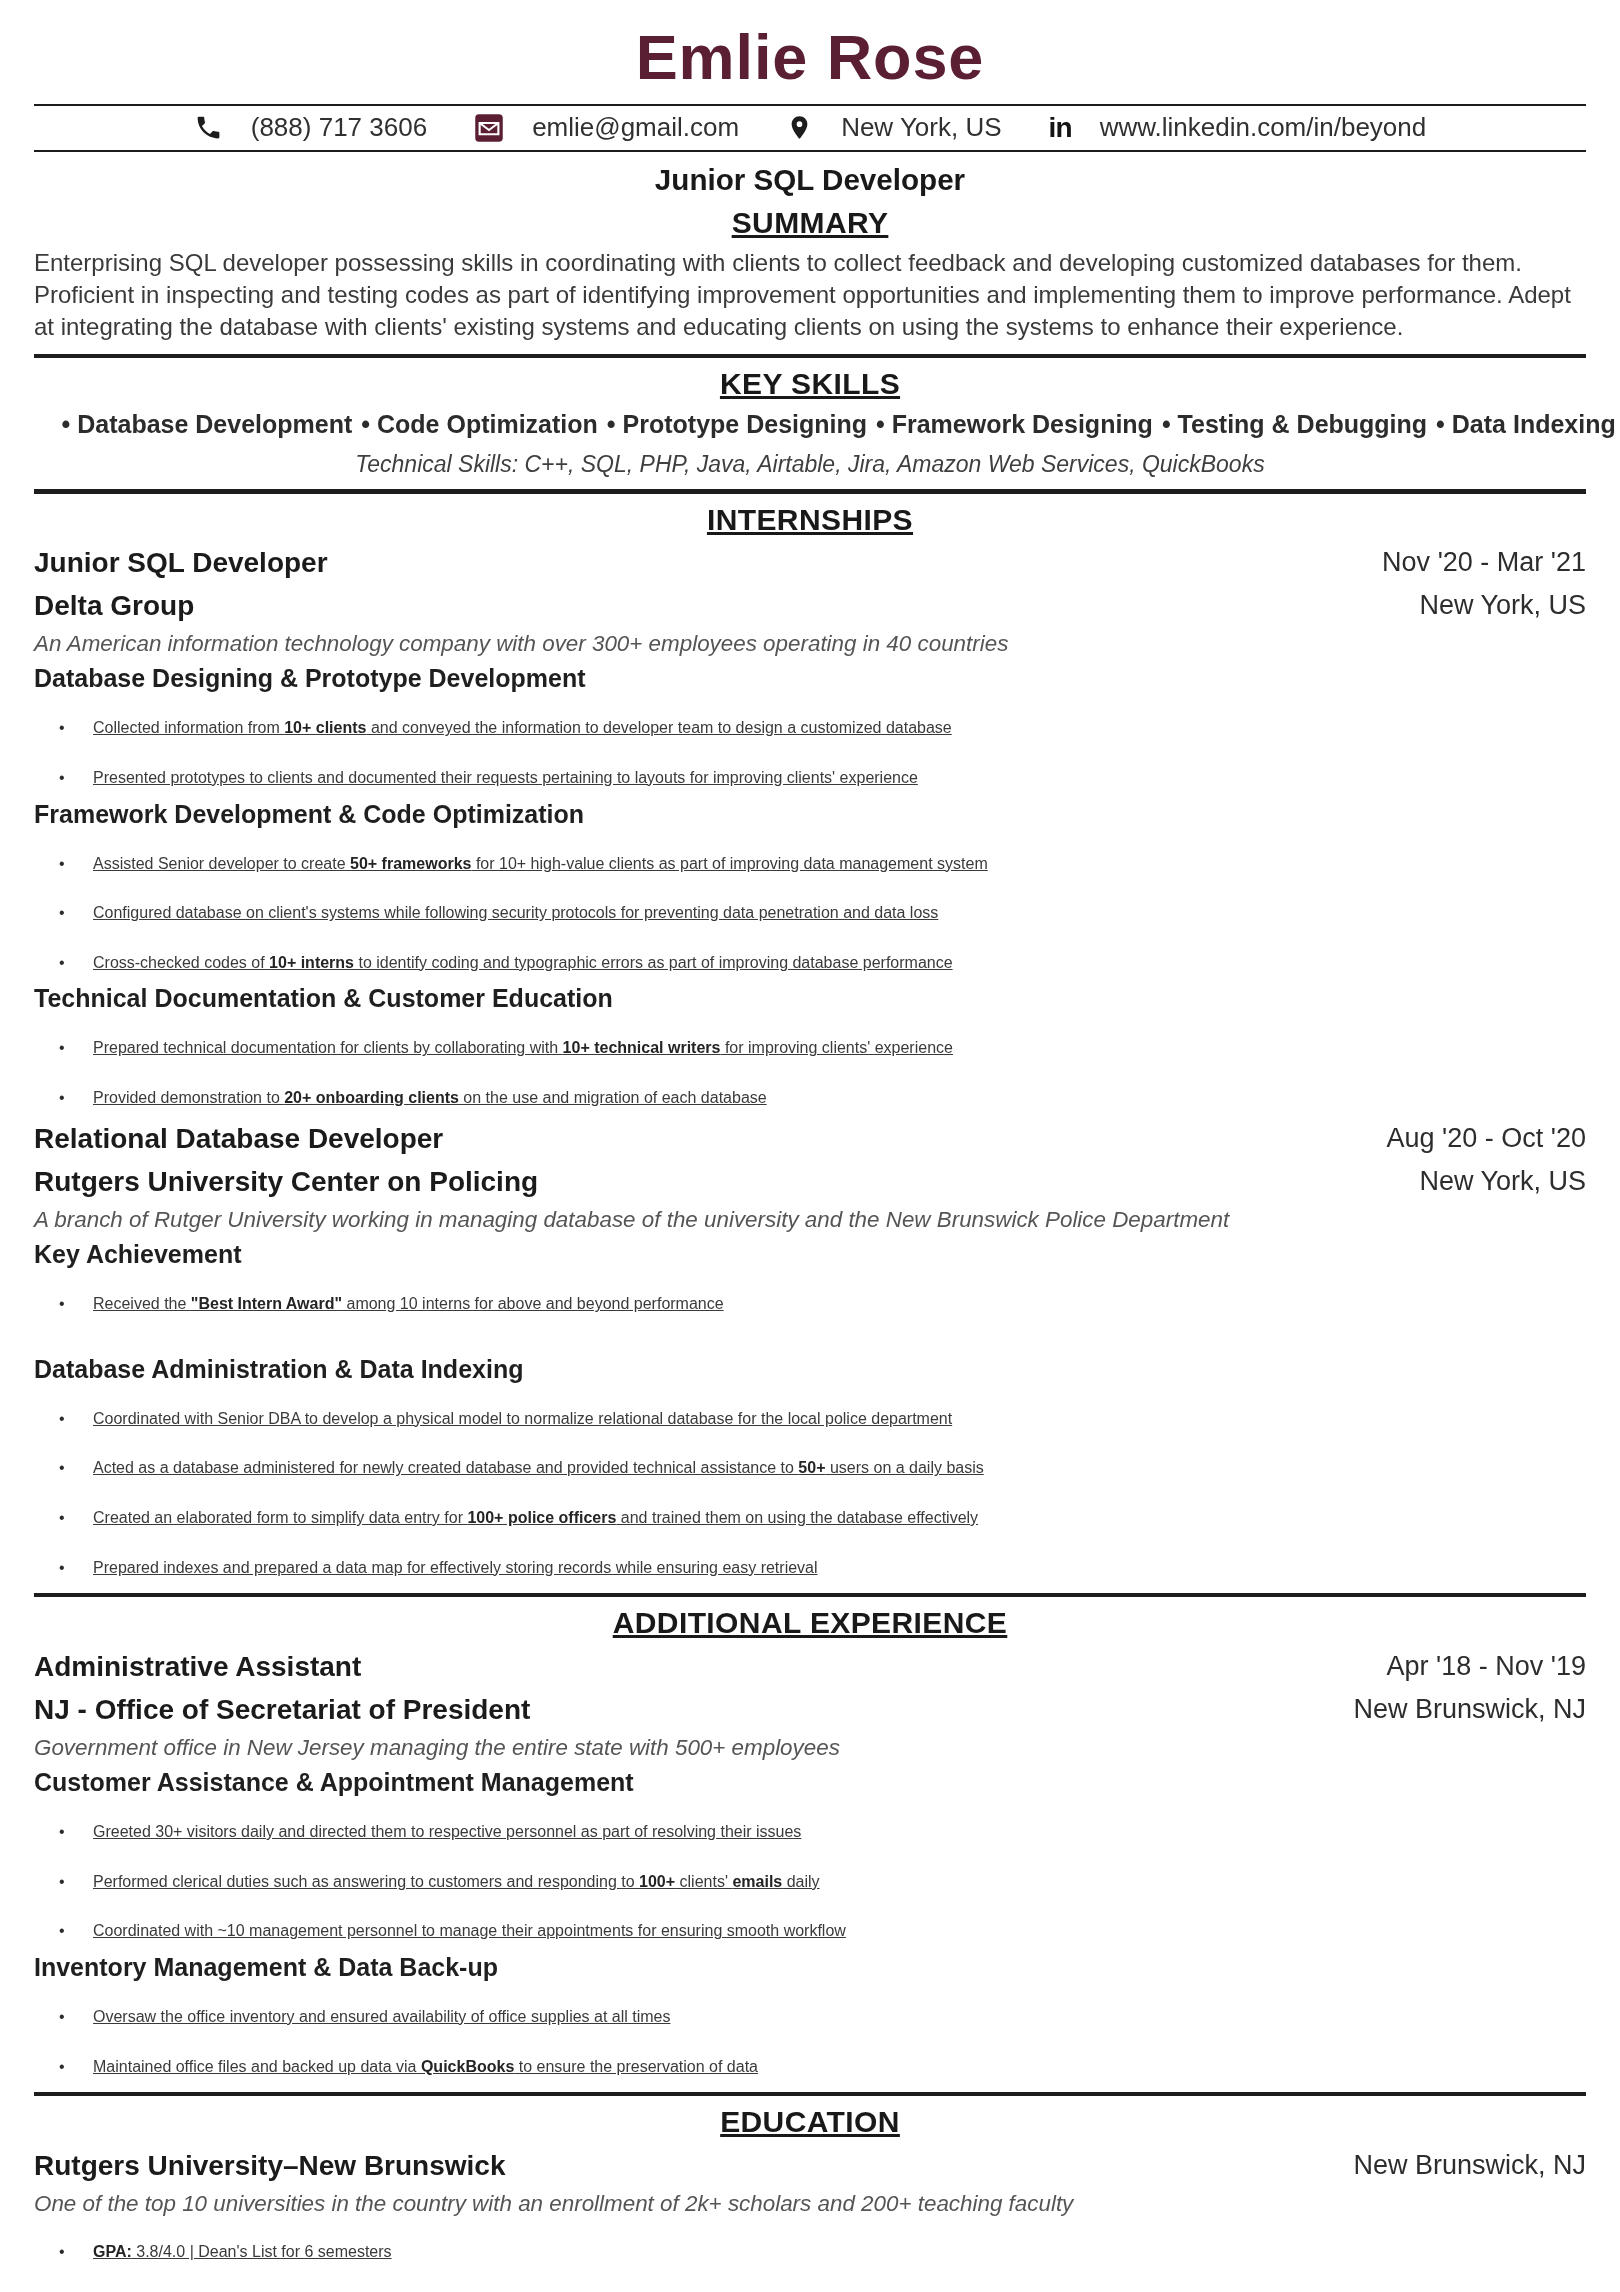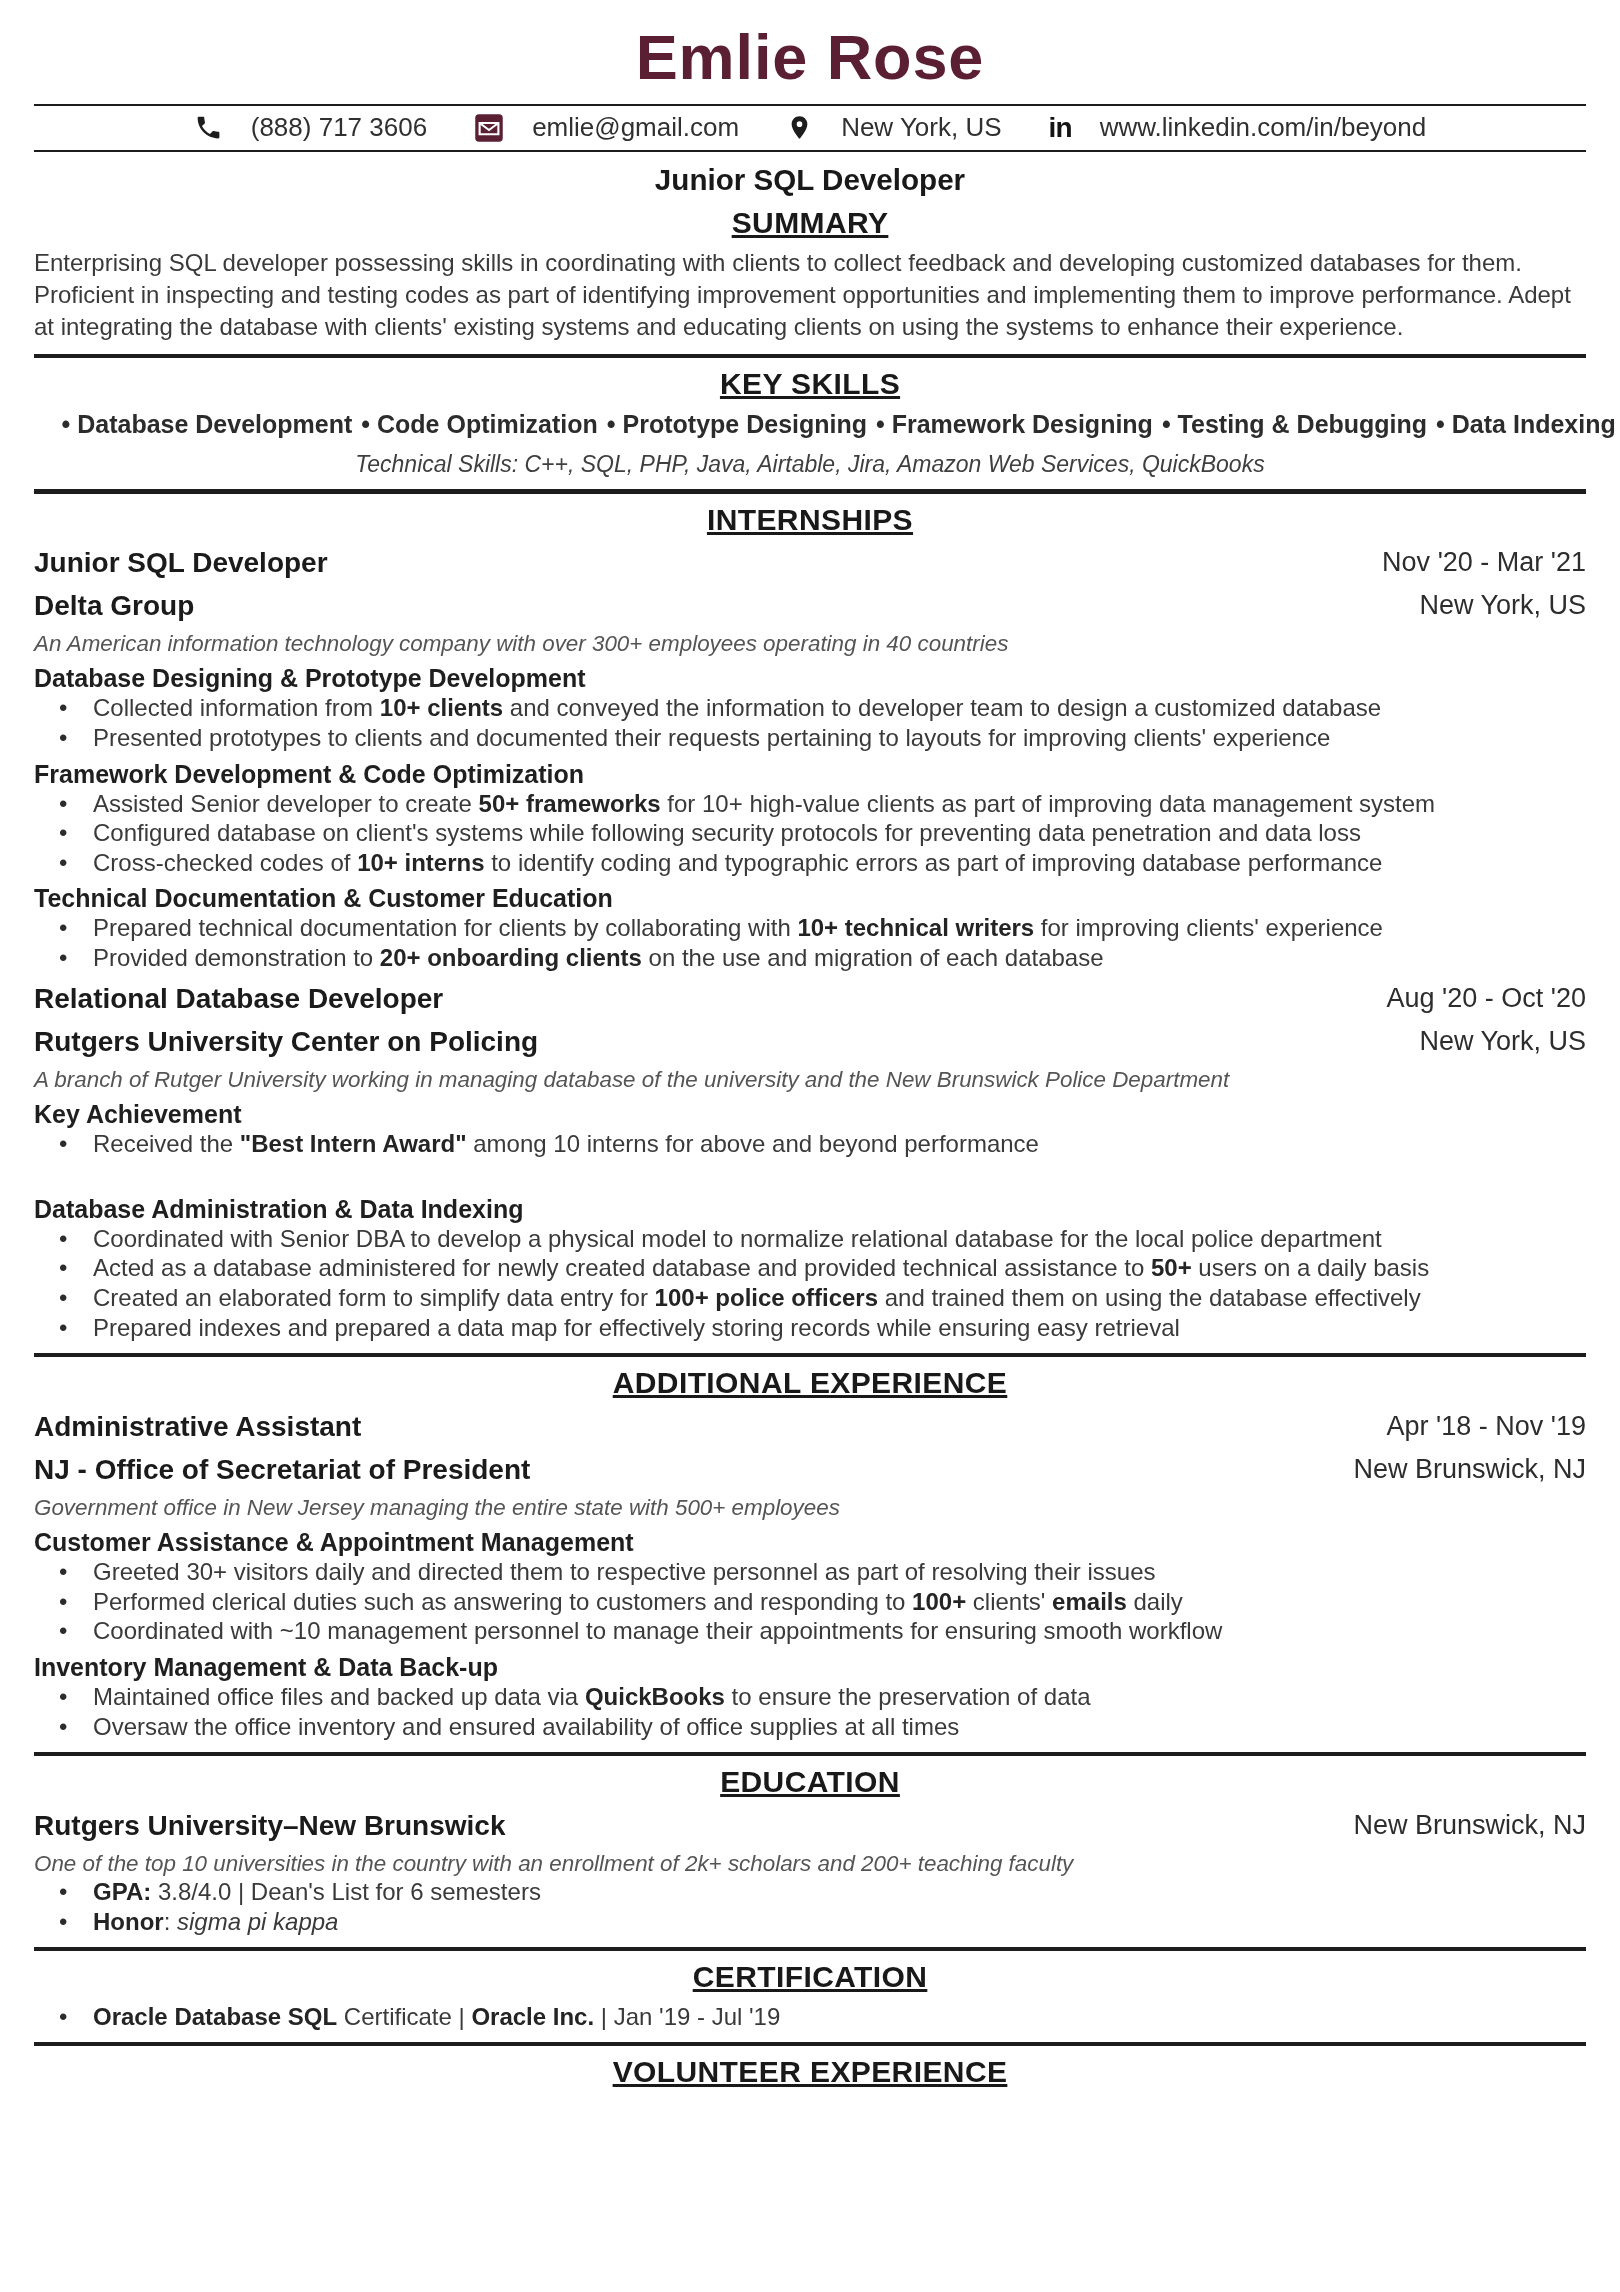--- a/index.html
+++ b/index.html
@@ -57,22 +57,22 @@
   .row { display: flex; justify-content: space-between; align-items: flex-start; }
   .row + .row { margin-top: 10.7px; gap: 16px; }
   .job-title, .job-company { font-size: 28px; font-weight: 700; color: #1b1b1b; }
   .job-dates, .job-loc { font-size: 27px; color: #2d2d2d; white-space: nowrap; padding-left: 27px; }
   .job-desc { font-style: italic; font-size: 22.4px; color: #555; margin-top: 9px; }
   .group { margin-top: 7.2px; }
   .group.gap { margin-top: 36px; }
   .group-heading { font-size: 25px; font-weight: 700; color: #1f1f1f; }
   ul.bullets, ul.sub-bullets { list-style: none; }
   .bullet {
-    position: relative; font-size: 24px; line-height: 29.6px;
-    color: #3a3a3a; padding-left: 59px; margin-top: 0;
+    position: relative; font-size: 16px; line-height: 29.6px;
+    color: #3a3a3a; padding-left: 59px; margin-top: 20px; text-decoration: underline;
   }
   .bullet::before { content: "•"; position: absolute; left: 25px; color: #2c2c2c; }
   .b { font-weight: 700; color: #242424; }
   .i { font-style: italic; }
   
   .edu-degree { max-width: 788px; font-size: 28px; font-weight: 700; line-height: 37px; color: #1b1b1b; }
   .edu-rows { margin-top: 10.7px; }
 </style>
 </head>
 <body>
@@ -230,22 +230,22 @@
                 <ul class="bullets">
                 <li class="bullet">Greeted 30+ visitors daily and directed them to respective personnel as part of resolving their issues</li>
                 <li class="bullet"><span>Performed clerical duties such as answering to customers and responding to </span><span class="b">100+</span><span> clients' </span><span class="b">emails</span><span> daily</span></li>
                 <li class="bullet">Coordinated with ~10 management personnel to manage their appointments for ensuring smooth workflow</li>
               </ul>
               </div>
 
               <div class="group">
                 <div class="group-heading">Inventory Management &amp; Data Back-up</div>
                 <ul class="bullets">
+                <li class="bullet">Oversaw the office inventory and ensured availability of office supplies at all times</li>
                 <li class="bullet"><span>Maintained office files and backed up data via </span><span class="b">QuickBooks</span><span> to ensure the preservation of data</span></li>
-                <li class="bullet">Oversaw the office inventory and ensured availability of office supplies at all times</li>
               </ul>
               </div>
             </div>
         </div>
       </div>
   </section>
 
   <div class="divider"></div>
 
   <section>

